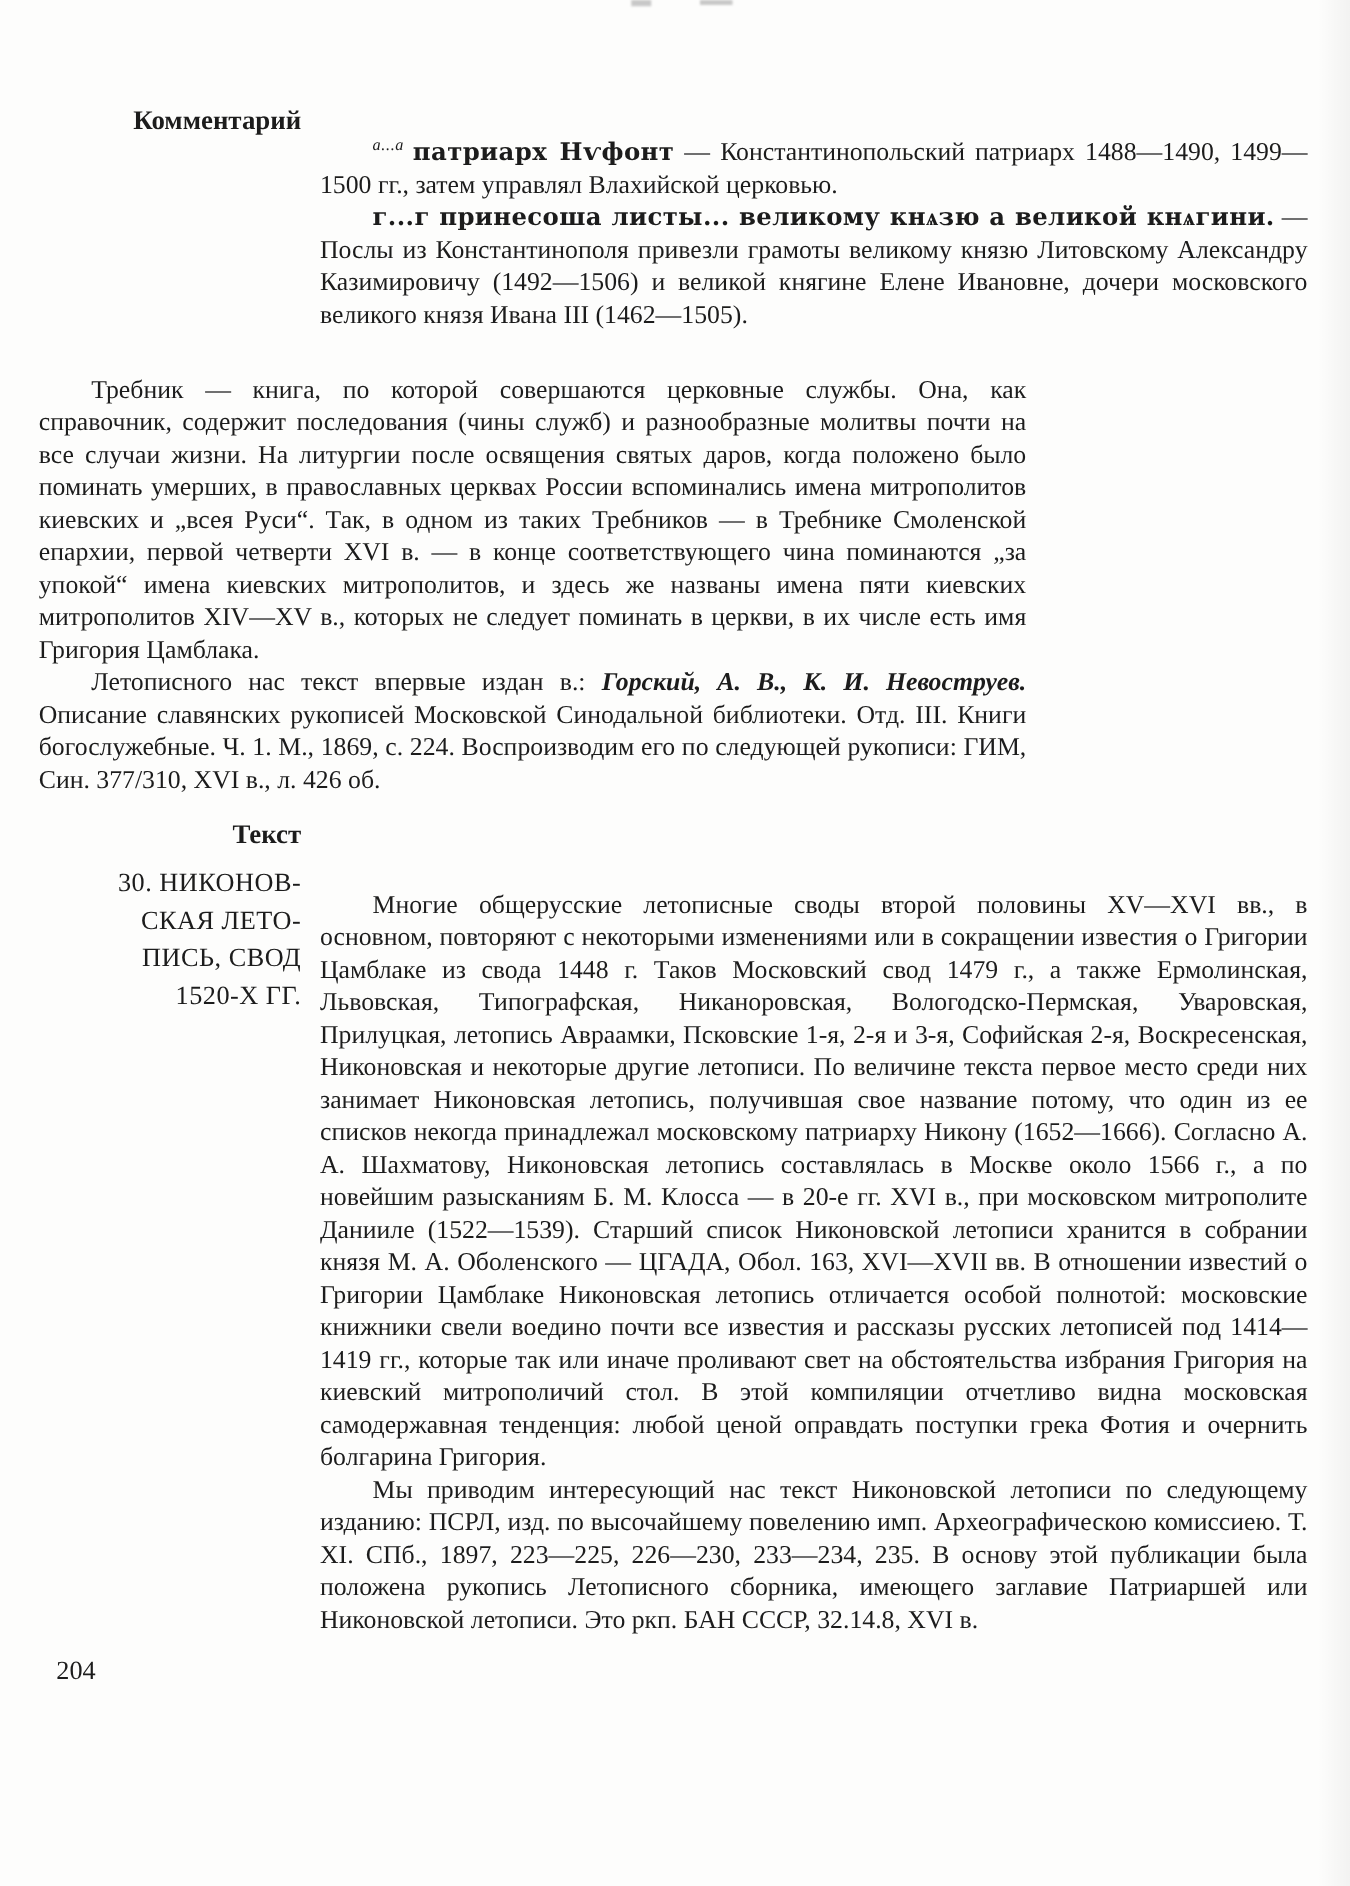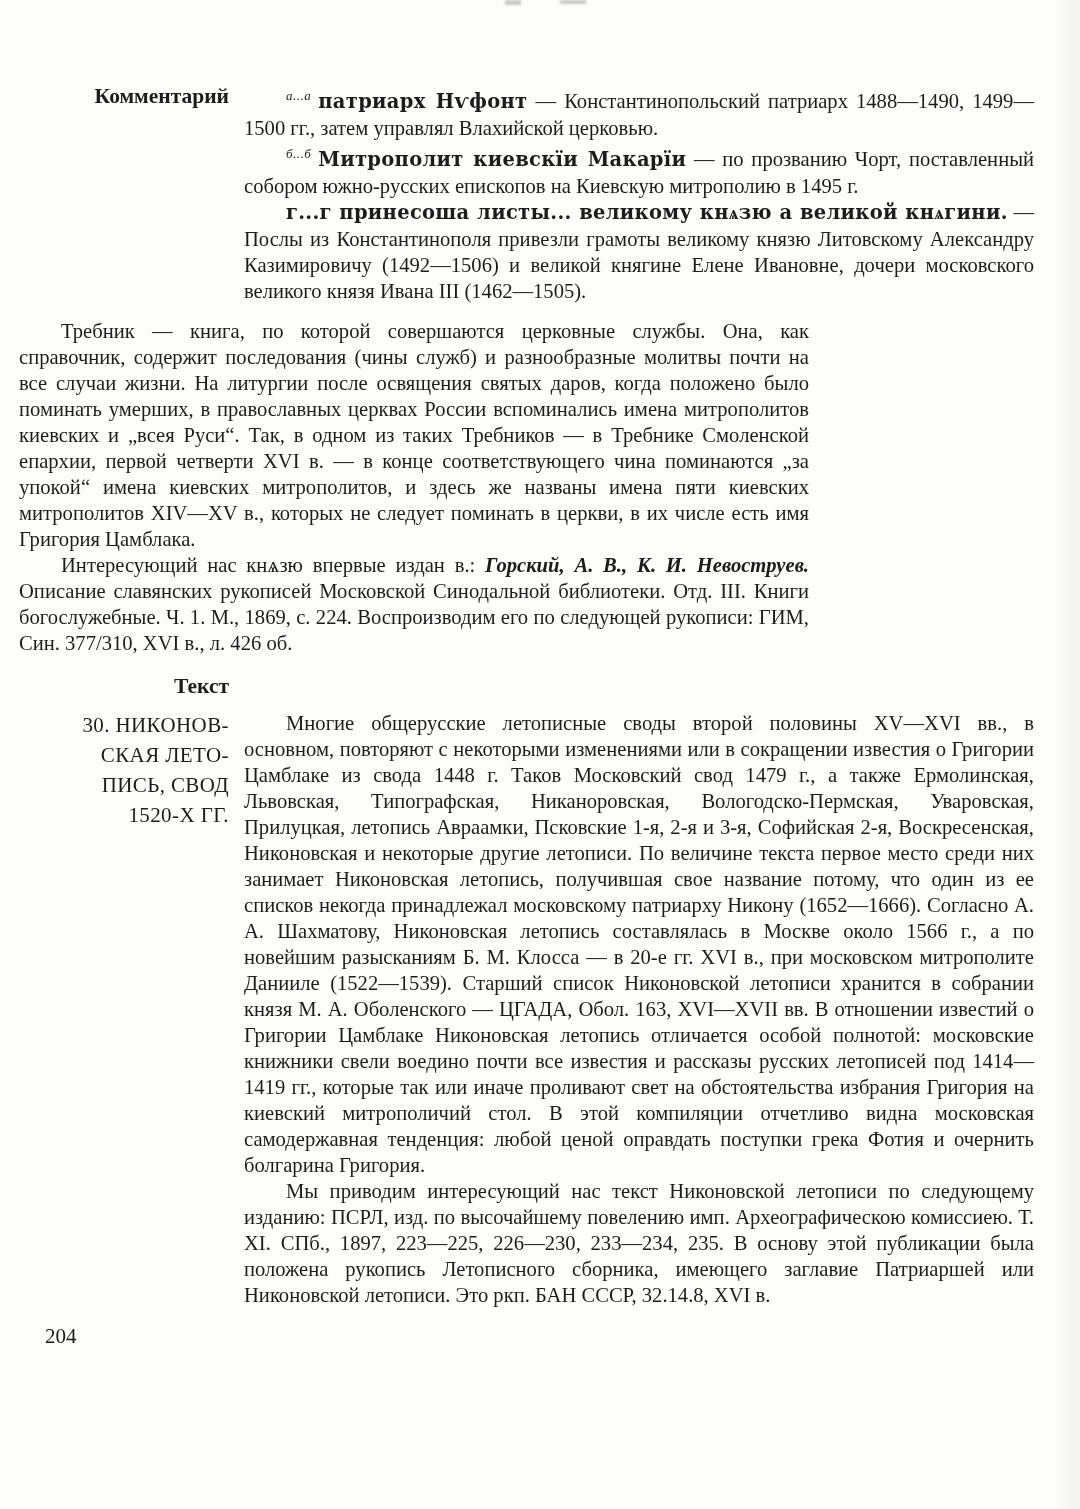--- a/index.html
+++ b/index.html
@@ -12,25 +12,25 @@
     overflow:hidden;
   }
   .edge-shade {
     position:absolute; top:0; right:0; width:26px; height:100%;
     background:linear-gradient(to right, rgba(0,0,0,0), rgba(0,0,0,0.045));
   }
   .smudge { position:absolute; background:#8a8a8a; opacity:.45; filter:blur(1px); }
   .smudge.s1 { left:505px; top:0; width:16px; height:5px; }
   .smudge.s2 { left:560px; top:0; width:26px; height:4px; }
 
-  .content { position:absolute; left:4px; top:83px; width:999px; }
+  .content { position:absolute; left:16px; top:83px; width:999px; }
 
   .row { display:flex; align-items:flex-start; }
   .mcol { width:180px; margin-left:45px; text-align:right; flex:none; }
-  .bcol { width:790px; margin-left:15px; flex:none; }
+  .bcol { width:790px; margin-left:15px; flex:none;margin-top:20px; }
 
   .mlabel-bold {
     font-weight:bold; font-size:21.5px; line-height:26px;
   }
   .heading {
     font-size:21px; line-height:30px; letter-spacing:.4px;
   }
   .heading div { white-space:nowrap; }
 
   .bcol p {
@@ -80,29 +80,28 @@
   <div class="smudge s2"></div>
 
   <div class="content">
 
     <div class="row">
       <div class="mcol">
         <span class="mlabel-bold">Комментарий</span>
       </div>
       <div class="bcol">
         <p><span class="mark">а...а</span><span class="slav">патриарх Нѵфонт</span><span> — Константинопольский патриарх 1488—1490, 1499—1500 гг., затем управлял Влахийской церковью.</span></p>
-        <p><span class="mark">б...б</span><span class="slav">Митрополит киевскїи Макарїи</span><span> — по прозванию Чорт, поставленный собором южно-русских епископов на Киевскую митрополию в 1495 г.</span></p>
         <p><span class="slav">г...г принесоша листы... великому кнѧзю а великой кнѧгини.</span><span> — Послы из Константинополя привезли грамоты великому князю Литовскому Александру Казимировичу (1492—1506) и великой княгине Елене Ивановне, дочери московского великого князя Ивана III (1462—1505).</span></p>
       </div>
     </div>
 
     <div class="row row-s29">
       <div class="bcol">
         <p>Требник — книга, по которой совершаются церковные службы. Она, как справочник, содержит последования (чины служб) и разнообразные молитвы почти на все случаи жизни. На литургии после освящения святых даров, когда положено было поминать умерших, в православных церквах России вспоминались имена митрополитов киевских и „всея Руси“. Так, в одном из таких Требников — в Требнике Смоленской епархии, первой четверти XVI в. — в конце соответствующего чина поминаются „за упокой“ имена киевских митрополитов, и здесь же названы имена пяти киевских митрополитов XIV—XV в., которых не следует поминать в церкви, в их числе есть имя Григория Цамблака.</p>
-        <p><span>Интересующий нас кнѧзю впервые издан в.: </span><span class="bold">Горский, А. В., К. И. Невоструев.</span><span> Описание славянских рукописей Московской Синодальной библиотеки. Отд. III. Книги богослужебные. Ч. 1. М., 1869, с. 224. Воспроизводим его по следующей рукописи: ГИМ, Син. 377/310, XVI в., л. 426 об.</span></p>
+        <p><span>Летописного нас текст впервые издан в.: </span><span class="bold">Горский, А. В., К. И. Невоструев.</span><span> Описание славянских рукописей Московской Синодальной библиотеки. Отд. III. Книги богослужебные. Ч. 1. М., 1869, с. 224. Воспроизводим его по следующей рукописи: ГИМ, Син. 377/310, XVI в., л. 426 об.</span></p>
       </div>
     </div>
 
     <div class="row row-text">
       <div class="mcol">
         <span class="mlabel-bold">Текст</span>
       </div>
     </div>
 
     <div class="row row-s30">

